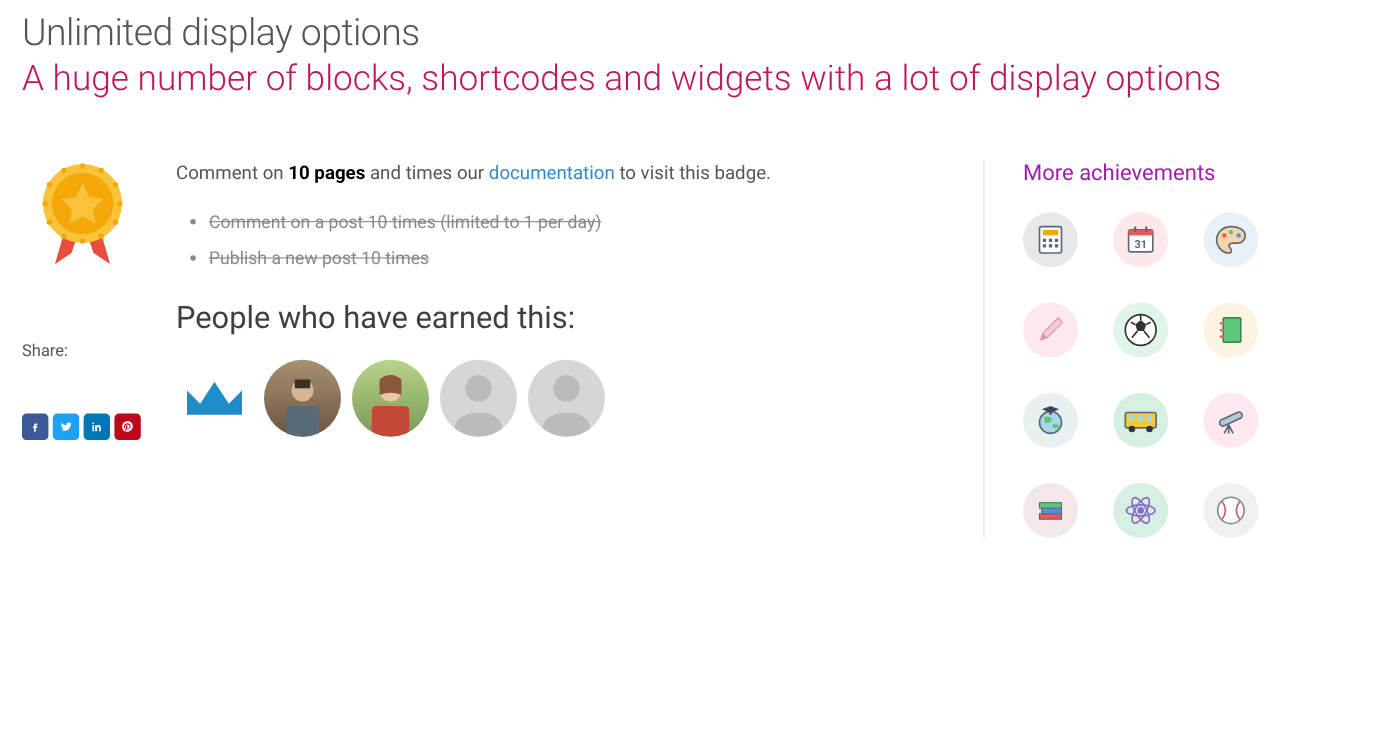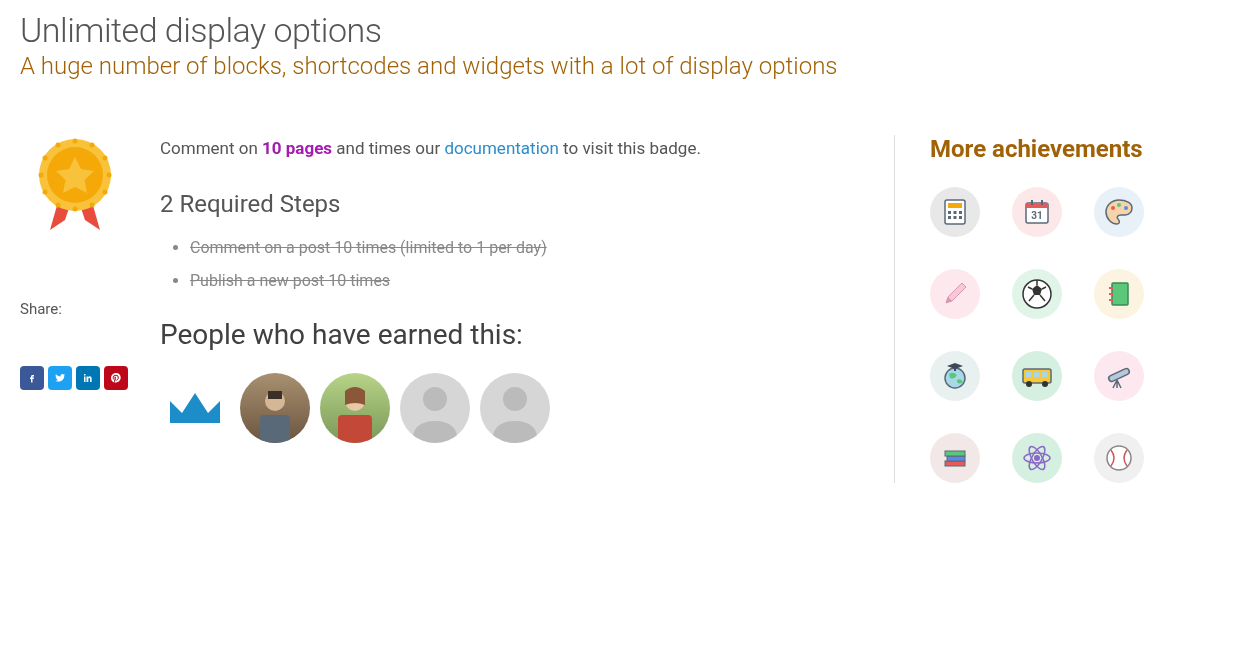--- a/index.html
+++ b/index.html
@@ -11,23 +11,23 @@
       height: 670px;
       padding: 10px 20px;
     }
     .page-title {
       font-size: 34px;
       font-weight: 300;
       color: #555;
       letter-spacing: -0.5px;
     }
     .page-subtitle {
-      font-size: 24px;
+      font-size: 32px;
       font-weight: 300;
-      color: #a16207;
+      color: #be185d;
       margin-top: 2px;
     }
     .layout {
       display: flex;
       margin-top: 55px;
       gap: 35px;
     }
     .main {
       flex: 1;
       border-right: 1px solid #ddd;
@@ -48,21 +48,21 @@
       position: relative;
     }
     .content-col {
       flex: 1;
     }
     .intro {
       font-size: 17px;
       color: #555;
       line-height: 1.6;
     }
-    .intro strong { font-weight: 700; color: #a21caf; }
+    .intro strong { font-weight: 700; color: #000000; }
     .intro a { color: #2c8cc9; text-decoration: none; }
     .share-label {
       font-size: 15px;
       color: #555;
       margin-top: 25px;
       align-self: flex-start;
     }
     .share-row {
       display: flex;
       gap: 4px;
@@ -120,23 +120,23 @@
       display: flex;
       align-items: center;
       justify-content: center;
       overflow: hidden;
       cursor: pointer;
     }
     .sidebar {
       width: 300px;
     }
     .sidebar-title {
-      font-size: 24px;
-      color: #a16207;
-      font-weight: 700;
+      font-size: 20px;
+      color: #a21caf;
+      font-weight: 400;
     }
     .ach-grid {
       display: grid;
       grid-template-columns: repeat(3, 60px);
       gap: 32px 22px;
       margin-top: 24px;
     }
     .ach {
       width: 50px;
       height: 50px;
@@ -203,21 +203,20 @@
             </svg>
         </div>
       </div>
     </div>
 
     <div class="content-col">
       <p class="intro">
         <span>Comment on </span><strong>10 pages</strong><span> and times our </span><a href="#">documentation</a><span> to visit this badge.</span>
       </p>
 
-      <h2 class="steps-heading">2 Required Steps</h2>
       <ul class="steps-list">
         <li>Comment on a post 10 times (limited to 1 per day)</li>
         <li>Publish a new post 10 times</li>
       </ul>
 
       <h2 class="earned-heading">People who have earned this:</h2>
       <div class="earners">
         <div class="earner" style="background:#fff">
           <svg viewBox="0 0 70 70">
               <path d="M10 50 L10 28 L22 40 L35 20 L48 40 L60 28 L60 50 Z" fill="#1d8dc9"></path>

